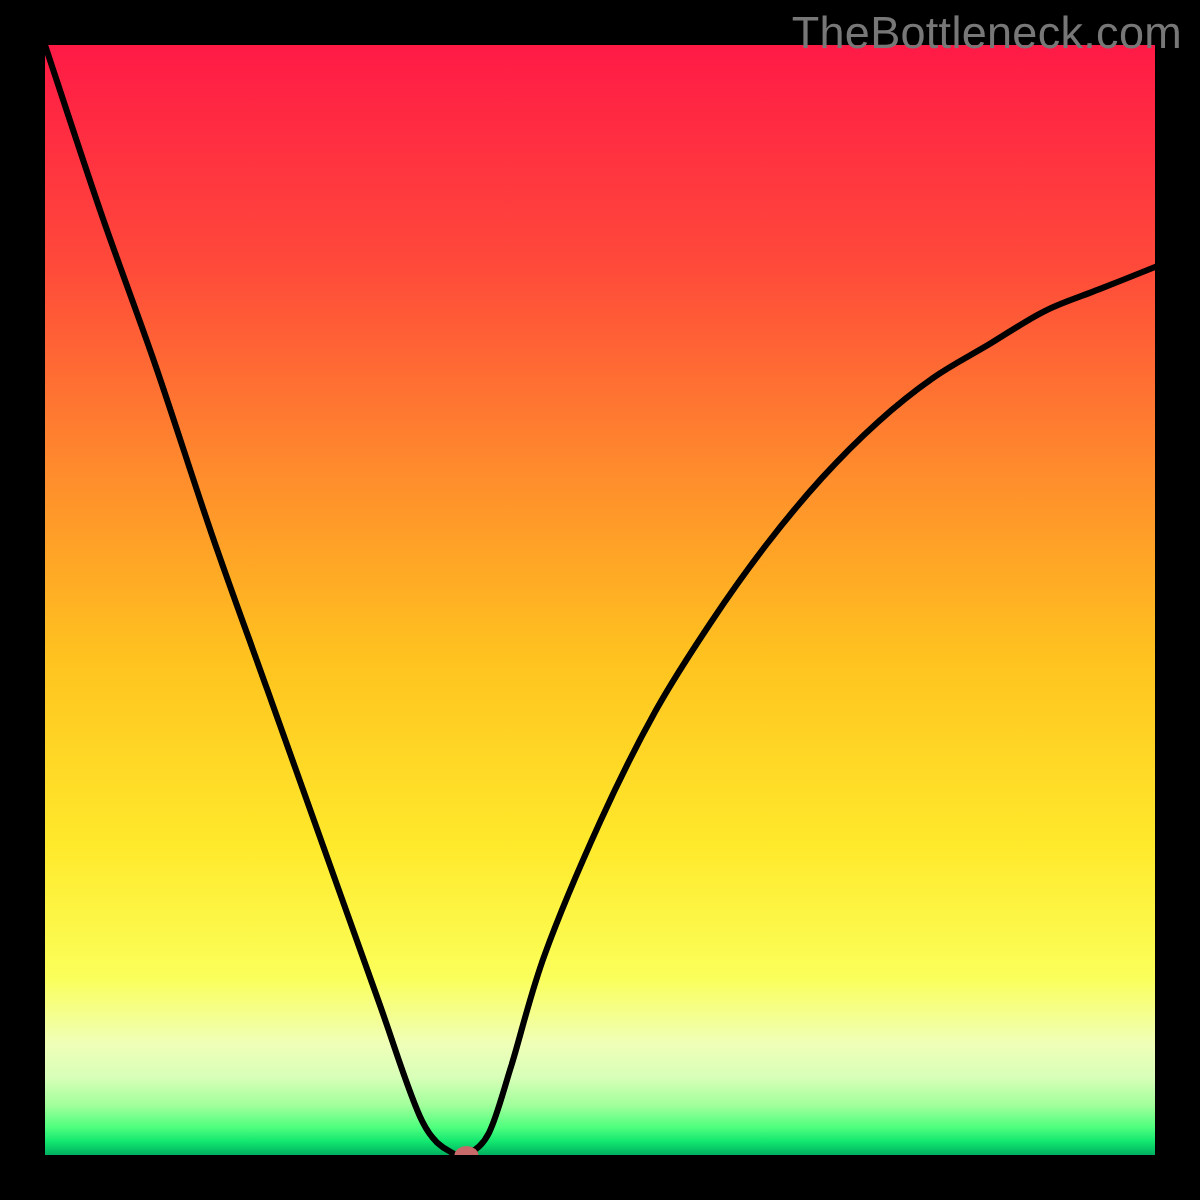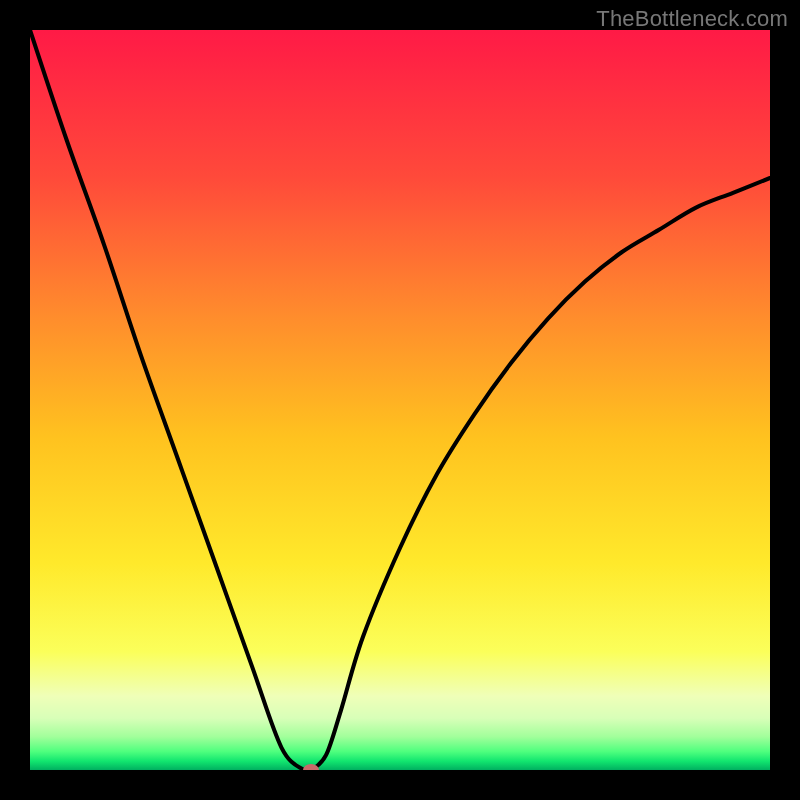--- a/index.html
+++ b/index.html
@@ -32,21 +32,21 @@
     left: 0;
     top: 0;
     width: 100%;
     height: 100%;
   }
   .watermark {
     position: absolute;
     top: 6px;
     right: 12px;
     color: #777;
-    font-size: 22px;
+    font-size: 30px;
     font-weight: 500;
     letter-spacing: 0.2px;
     z-index: 5;
     margin-left: 42px;
   }
   svg.curve {
     position: absolute;
     left: 0;
     top: 0;
     width: 100%;

